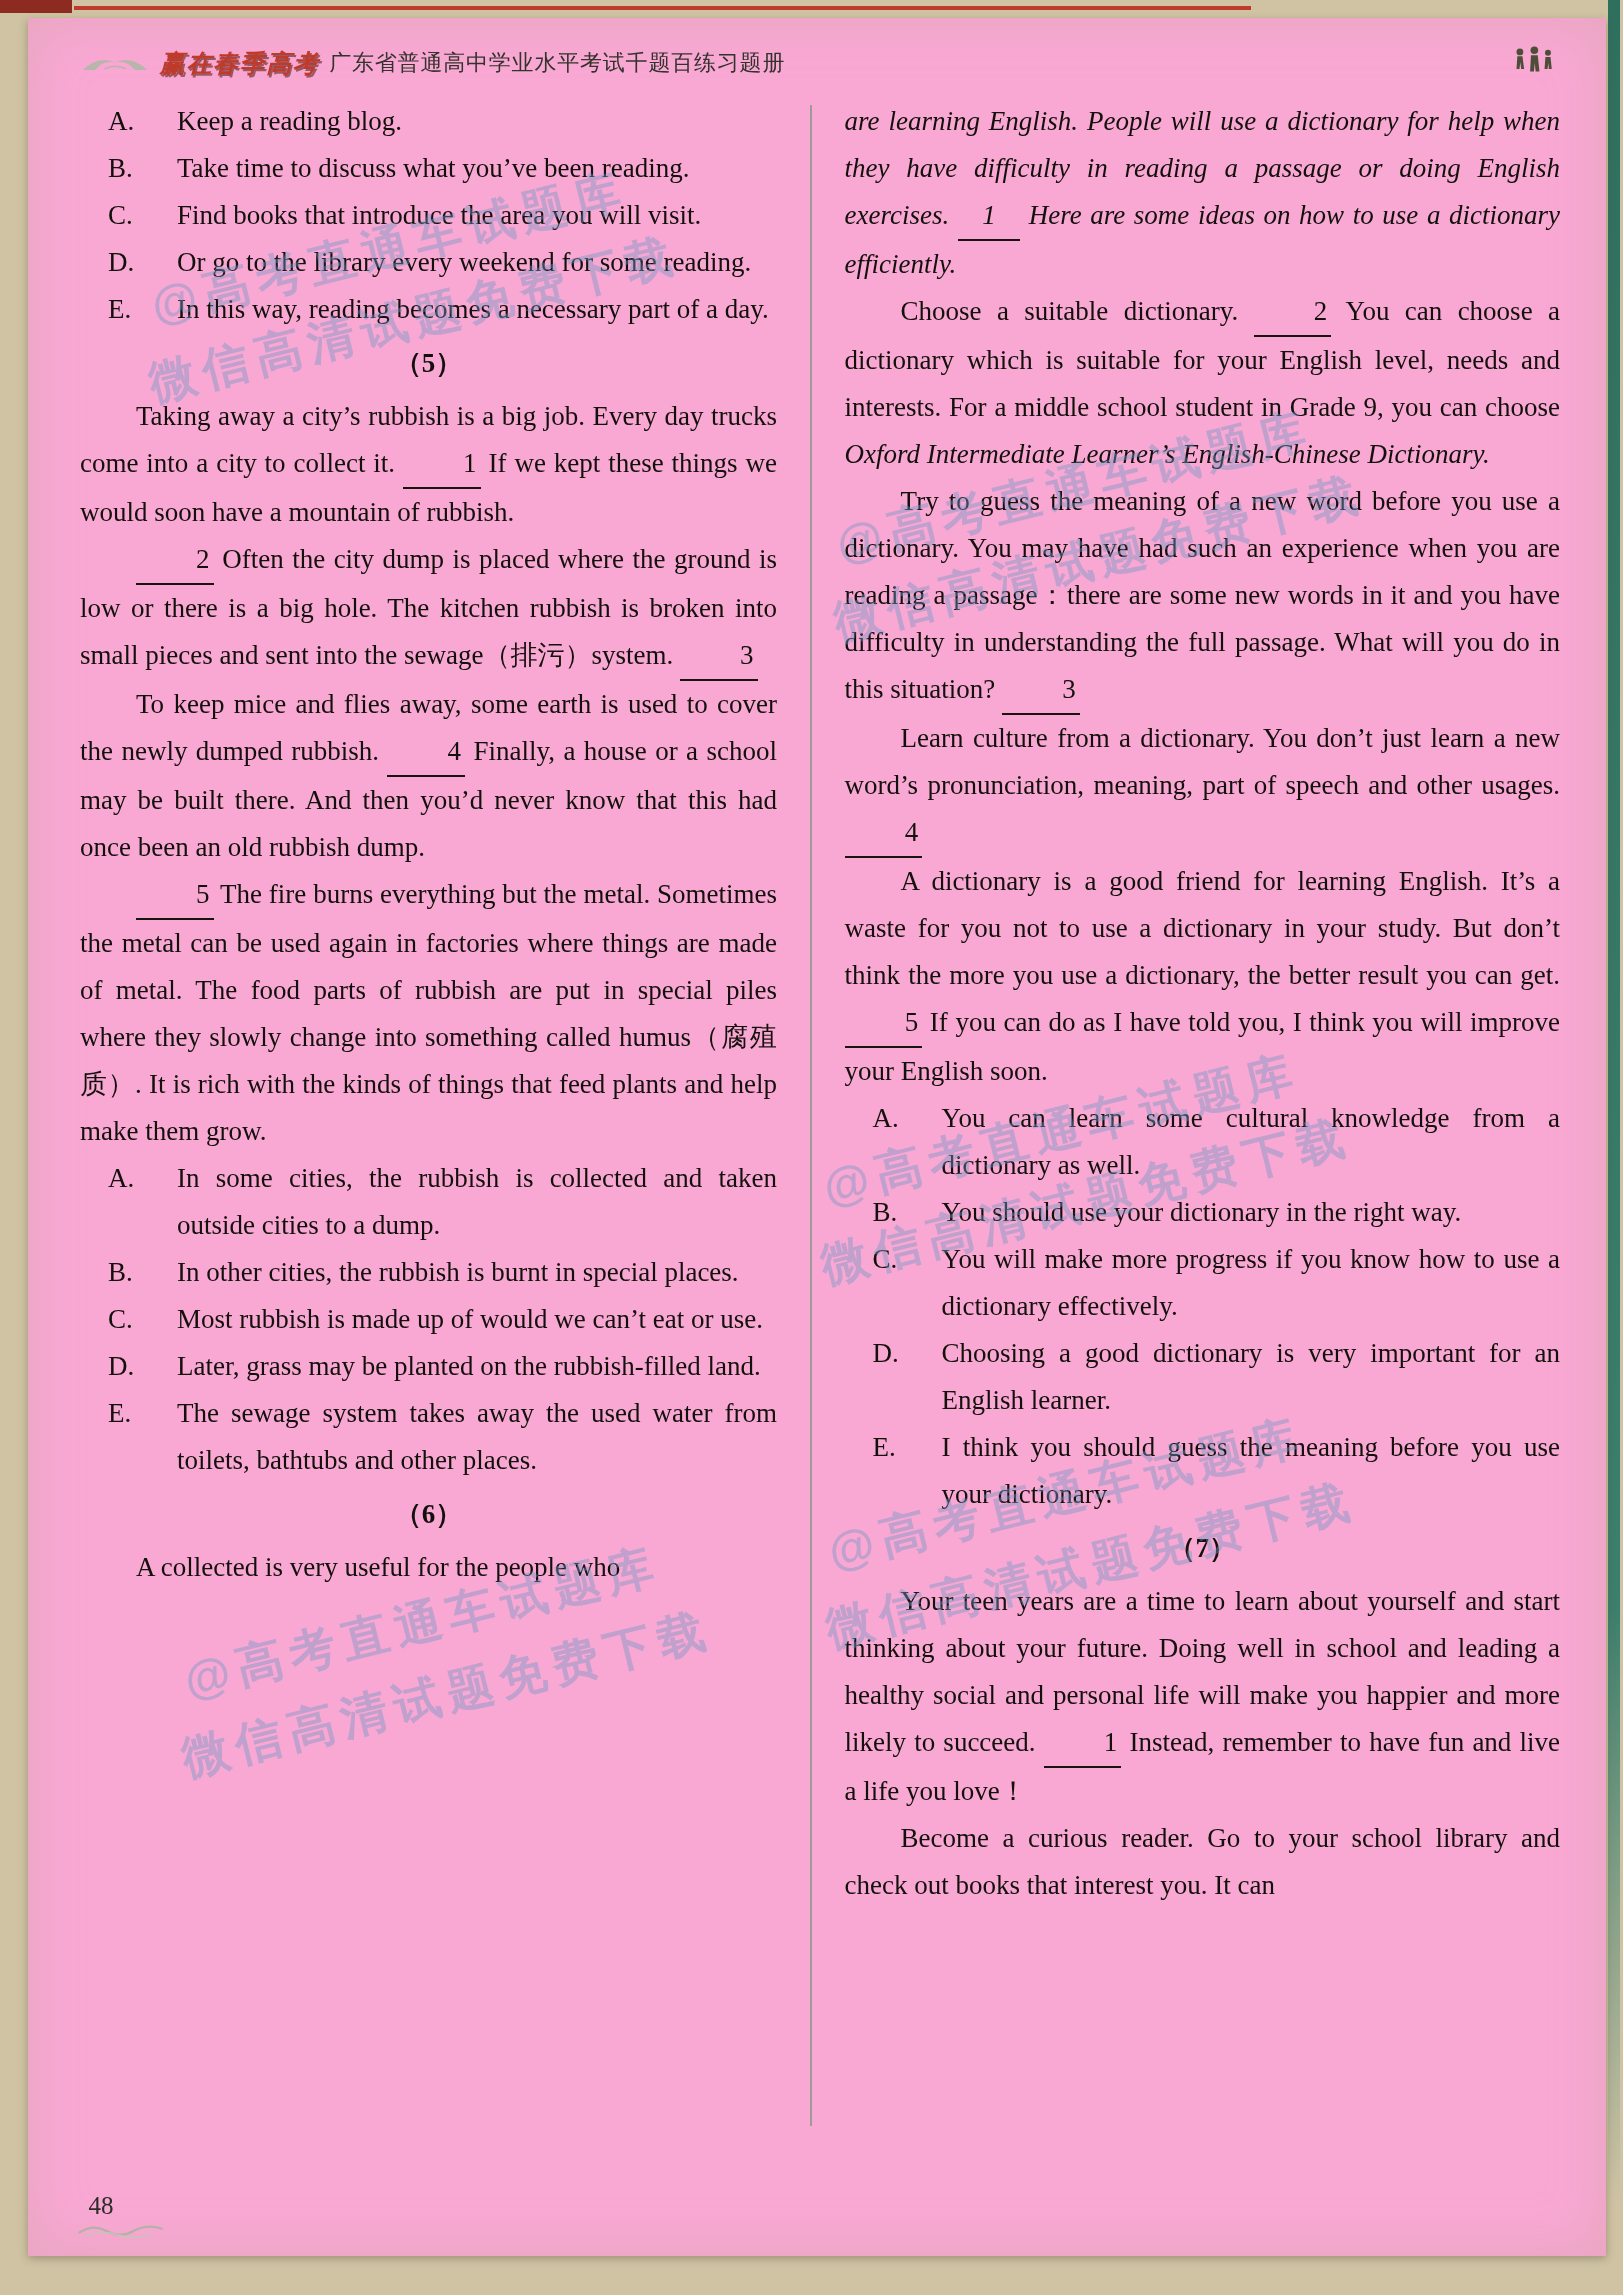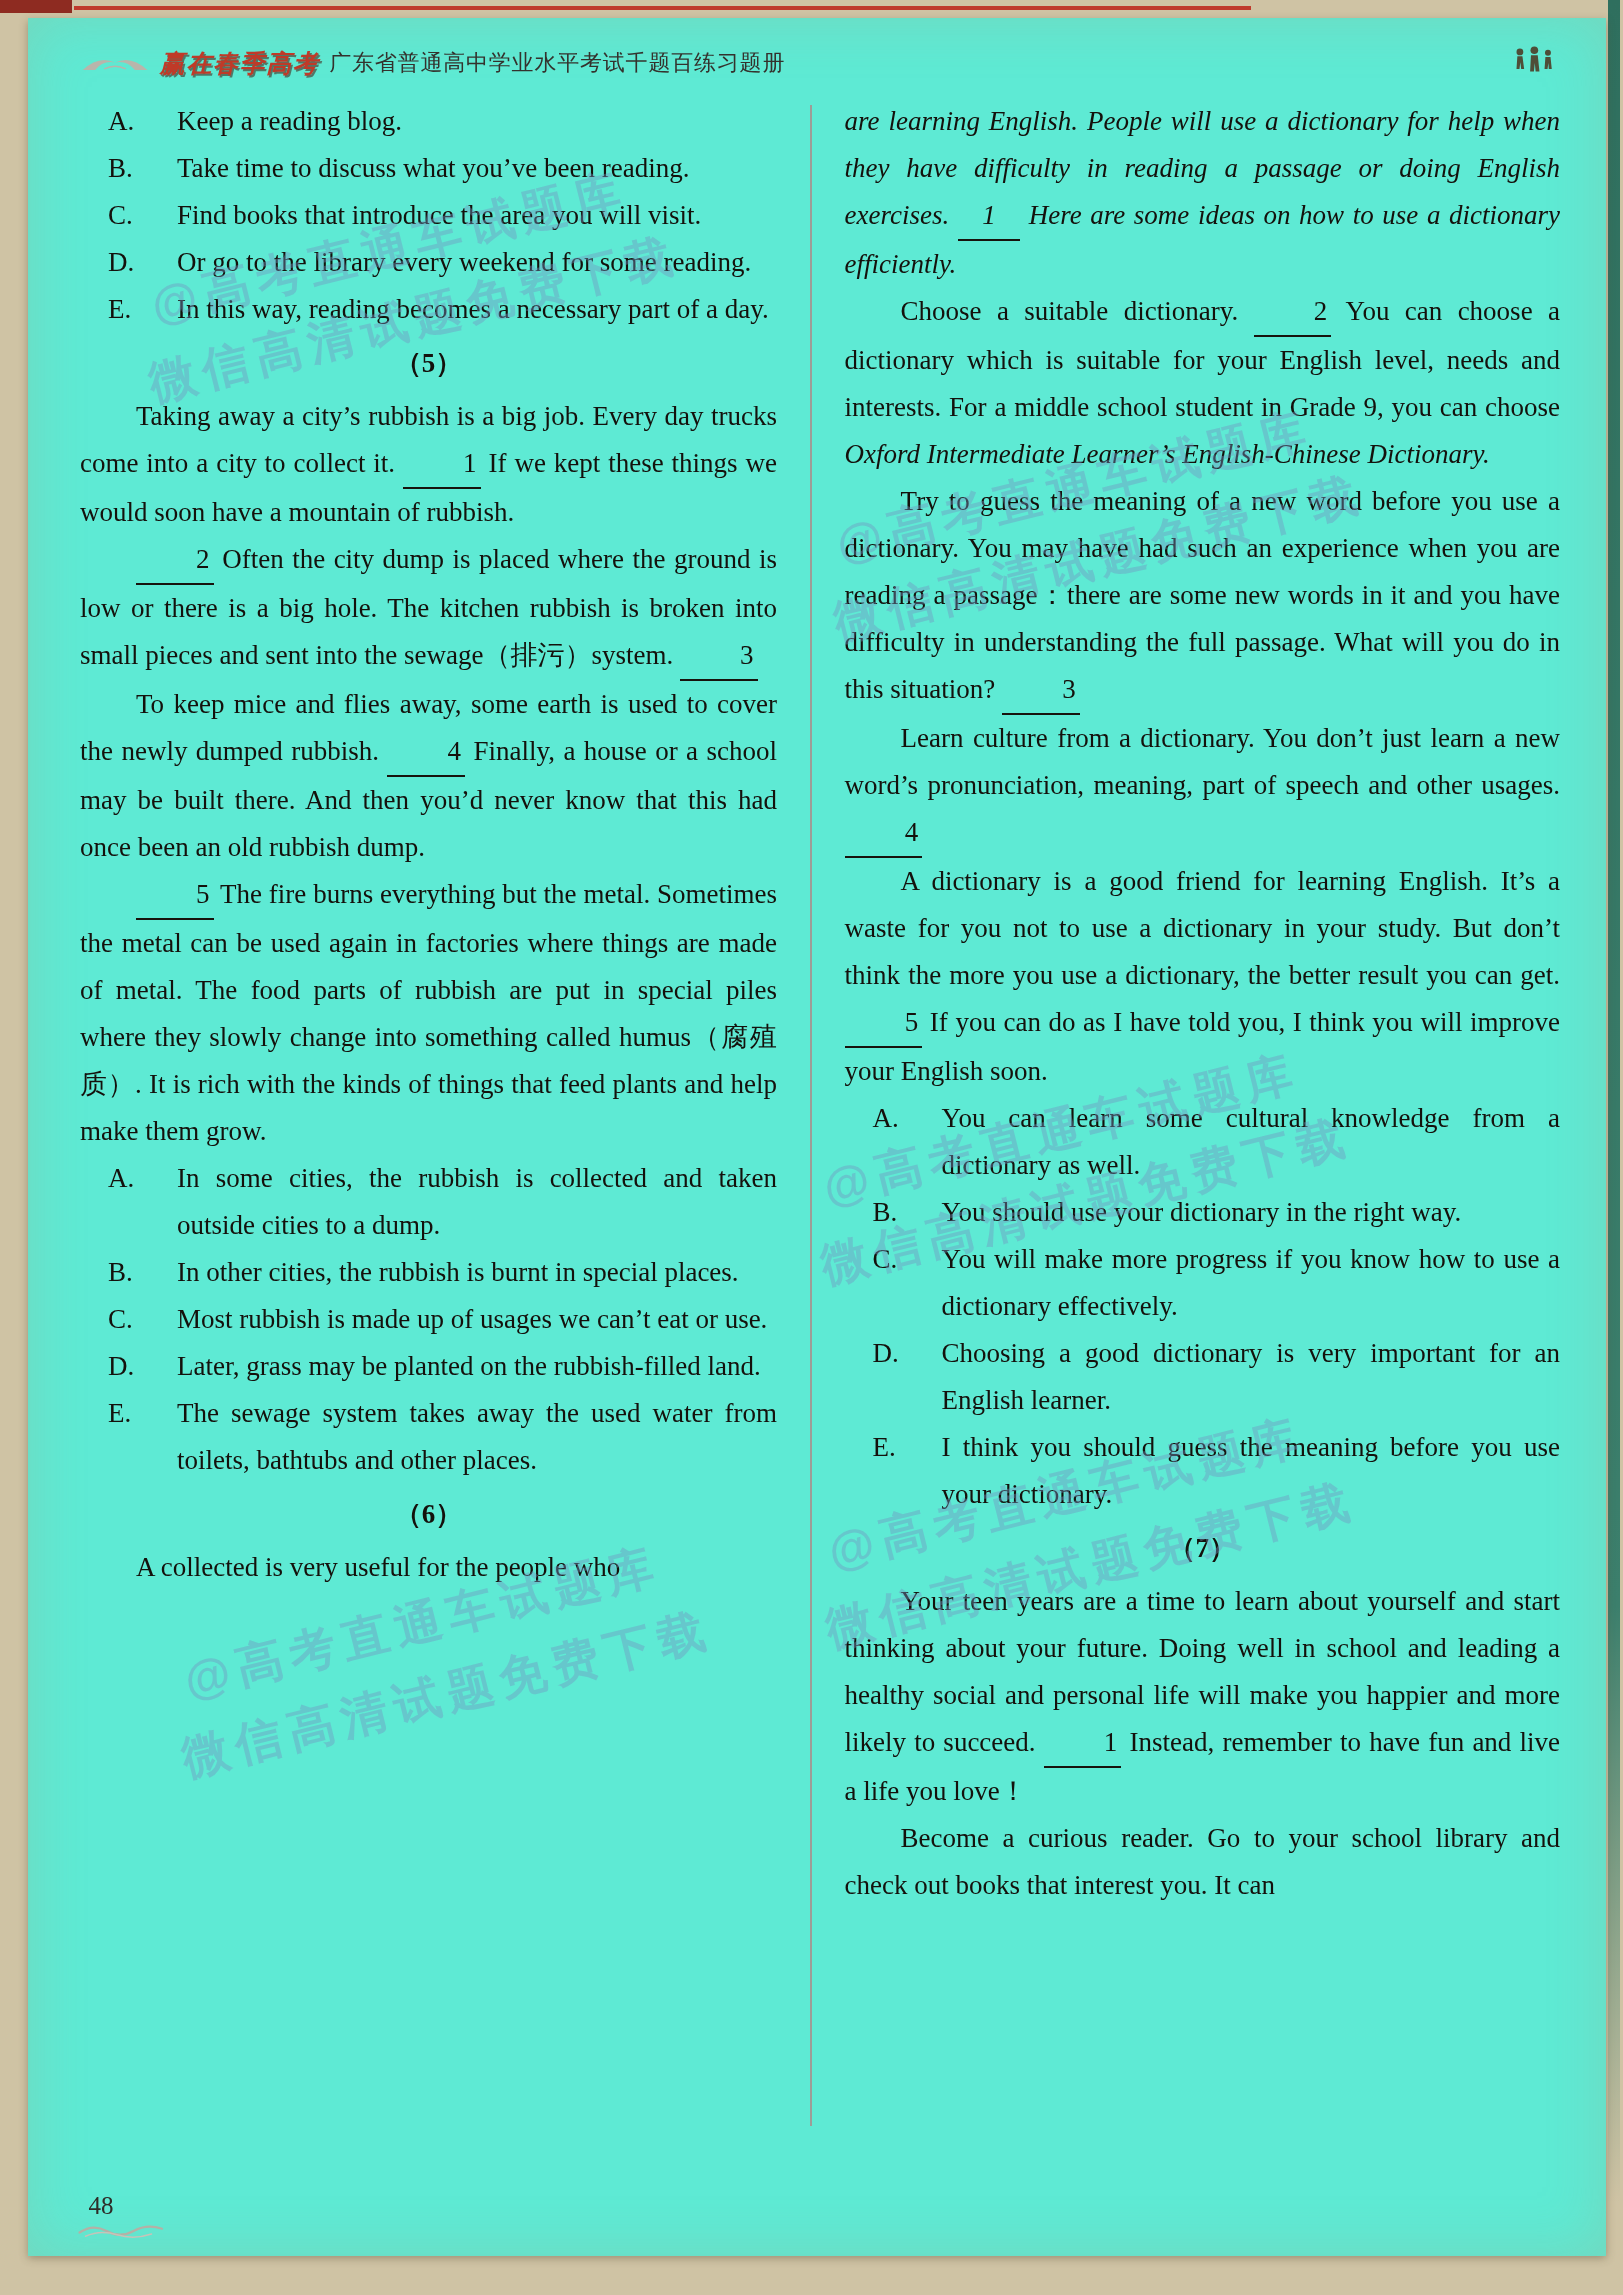--- a/index.html
+++ b/index.html
@@ -8,21 +8,21 @@
     background:#cfc3a4;
     font-family:"Liberation Serif","DejaVu Serif",serif;
   }
   
   .corner-red{position:absolute;left:0;top:0;width:72px;height:13px;background:#8e2b21;}
   .redline{position:absolute;left:74px;top:5.7px;width:1177px;height:4.1px;background:#bf3a2c;}
   .teal-strip{position:absolute;right:4.1px;top:0;width:11.5px;height:2295px;
     background:linear-gradient(#2f6f5e 0%,#3c7f6c 70%,rgba(60,127,108,0) 96%);}
   .paper{
     position:absolute;left:28px;top:18px;right:18px;bottom:39px;
-    background:#5eead4;
+    background:#f9a8d4;
     box-shadow:inset 0 0 57px rgba(175,160,125,.28), 0 3.3px 8.2px rgba(90,80,55,.45);
   }
   
   .header{position:absolute;top:19.6px;left:52px;right:47px;height:51px;display:flex;align-items:center;gap:9.8px;}
   .wing{flex:none;}
   .brand{font-family:"Liberation Sans",sans-serif;font-weight:bold;font-style:italic;
     font-size:25px;color:#bf3a28;text-shadow:1.6px 1.6px 0 rgba(70,25,15,.55);letter-spacing:1.6px;white-space:nowrap;}
   .title{font-family:"Liberation Sans",sans-serif;font-weight:normal;font-size:22px;color:#34322d;letter-spacing:0.8px;white-space:nowrap;}
   .hikers{margin-left:auto;flex:none;}
   
@@ -122,21 +122,21 @@
           <div class="option">
             <span class="opt-label">A.</span>
             <span class="opt-text">In some cities, the rubbish is collected and taken outside cities to a dump.</span>
           </div>
           <div class="option">
             <span class="opt-label">B.</span>
             <span class="opt-text">In other cities, the rubbish is burnt in special places.</span>
           </div>
           <div class="option">
             <span class="opt-label">C.</span>
-            <span class="opt-text">Most rubbish is made up of usages we can’t eat or use.</span>
+            <span class="opt-text">Most rubbish is made up of would we can’t eat or use.</span>
           </div>
           <div class="option">
             <span class="opt-label">D.</span>
             <span class="opt-text">Later, grass may be planted on the rubbish-filled land.</span>
           </div>
           <div class="option">
             <span class="opt-label">E.</span>
             <span class="opt-text">The sewage system takes away the used water from toilets, bathtubs and other places.</span>
           </div>
         </div>

